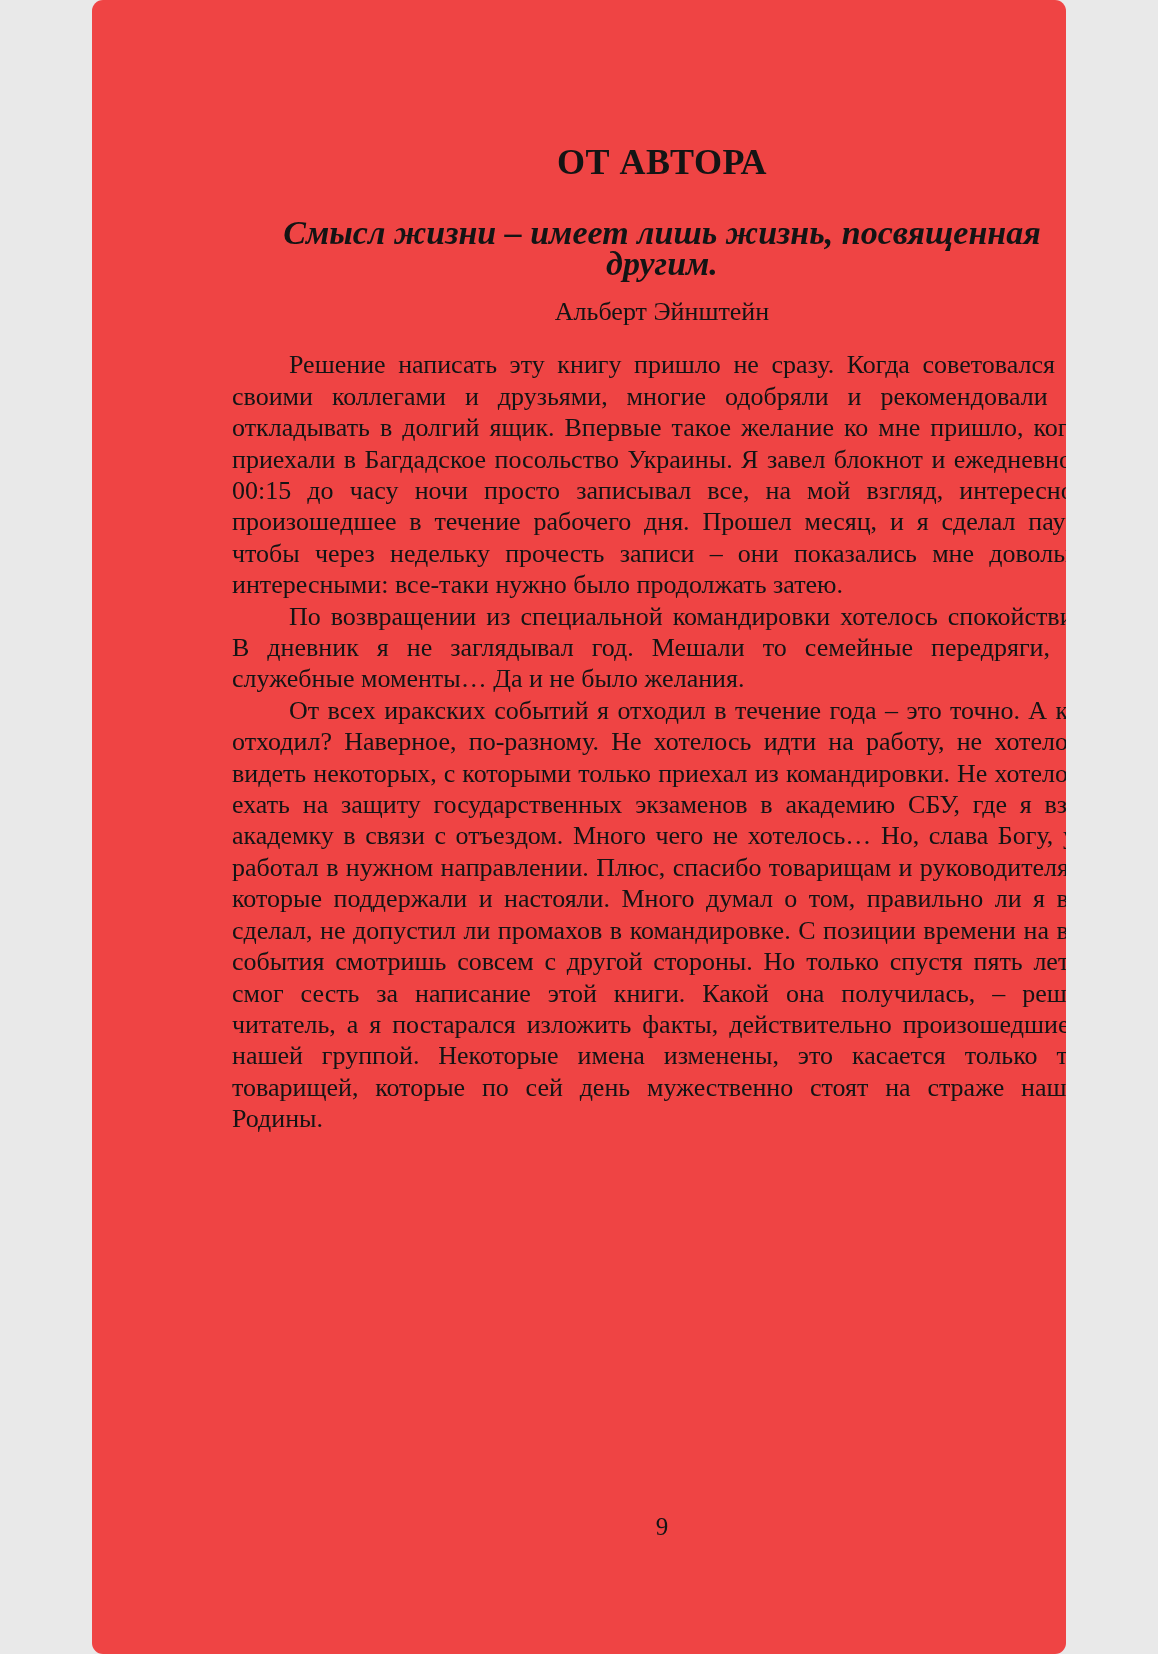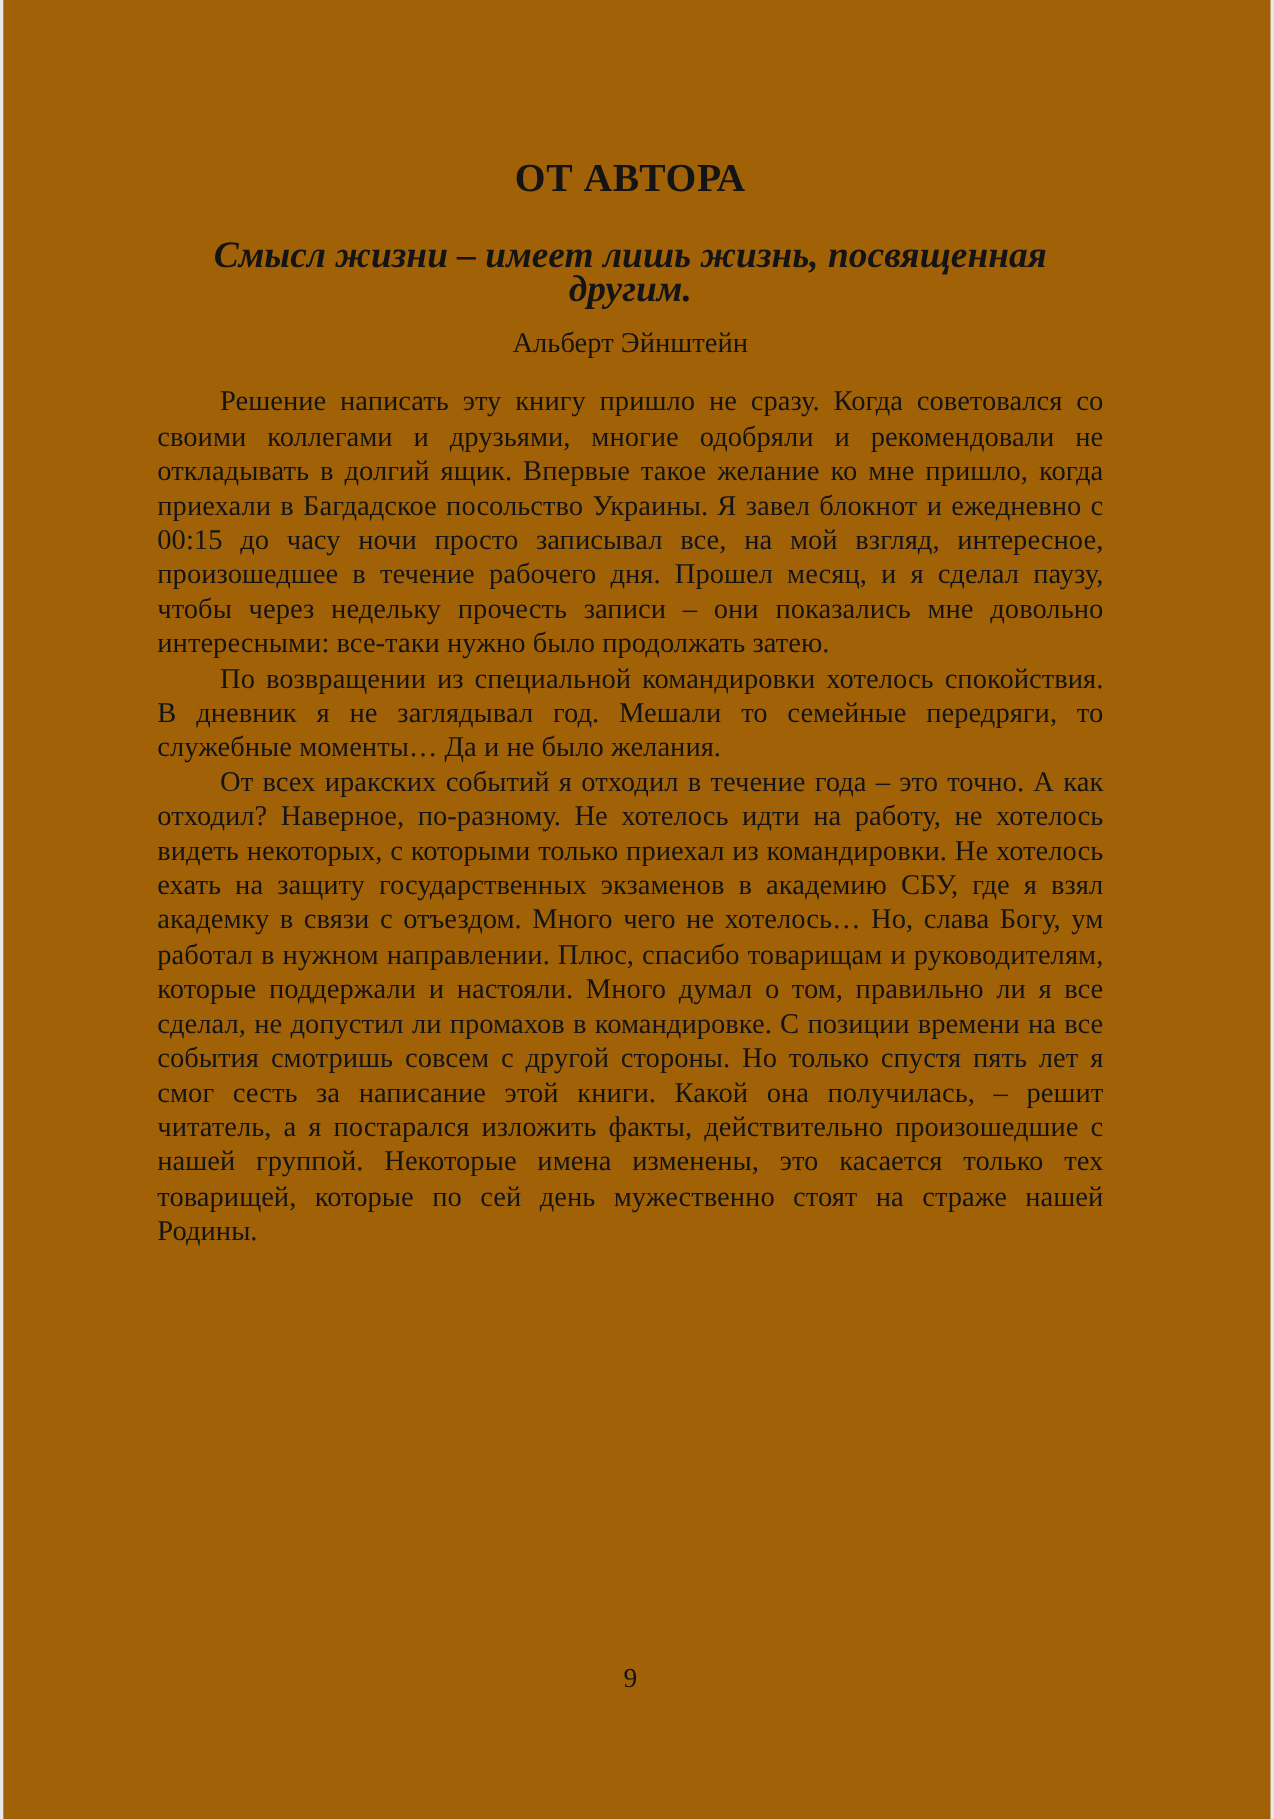--- a/index.html
+++ b/index.html
@@ -2,27 +2,28 @@
 <html><head>
   <meta charset="utf-8">
   <style>
     html, body {
       margin: 0;
       padding: 0;
       background: #e9e9e9;
     }
     .page {
       position: relative;
-      width: 1152px;
+      width: 974px;
       height: 1654px;
       margin: 0 auto;
-      background: #a16207;
+      background: #ef4444;
       color: #141414;
       font-family: "Liberation Serif", "DejaVu Serif", serif;
       overflow: hidden;
+      border-radius: 11px;
     }
     .content {
       position: absolute;
       left: 140px;
       top: 0;
       width: 860px;
       padding-top: 142px;
     }
     .chapter-title {
       margin: 0;

